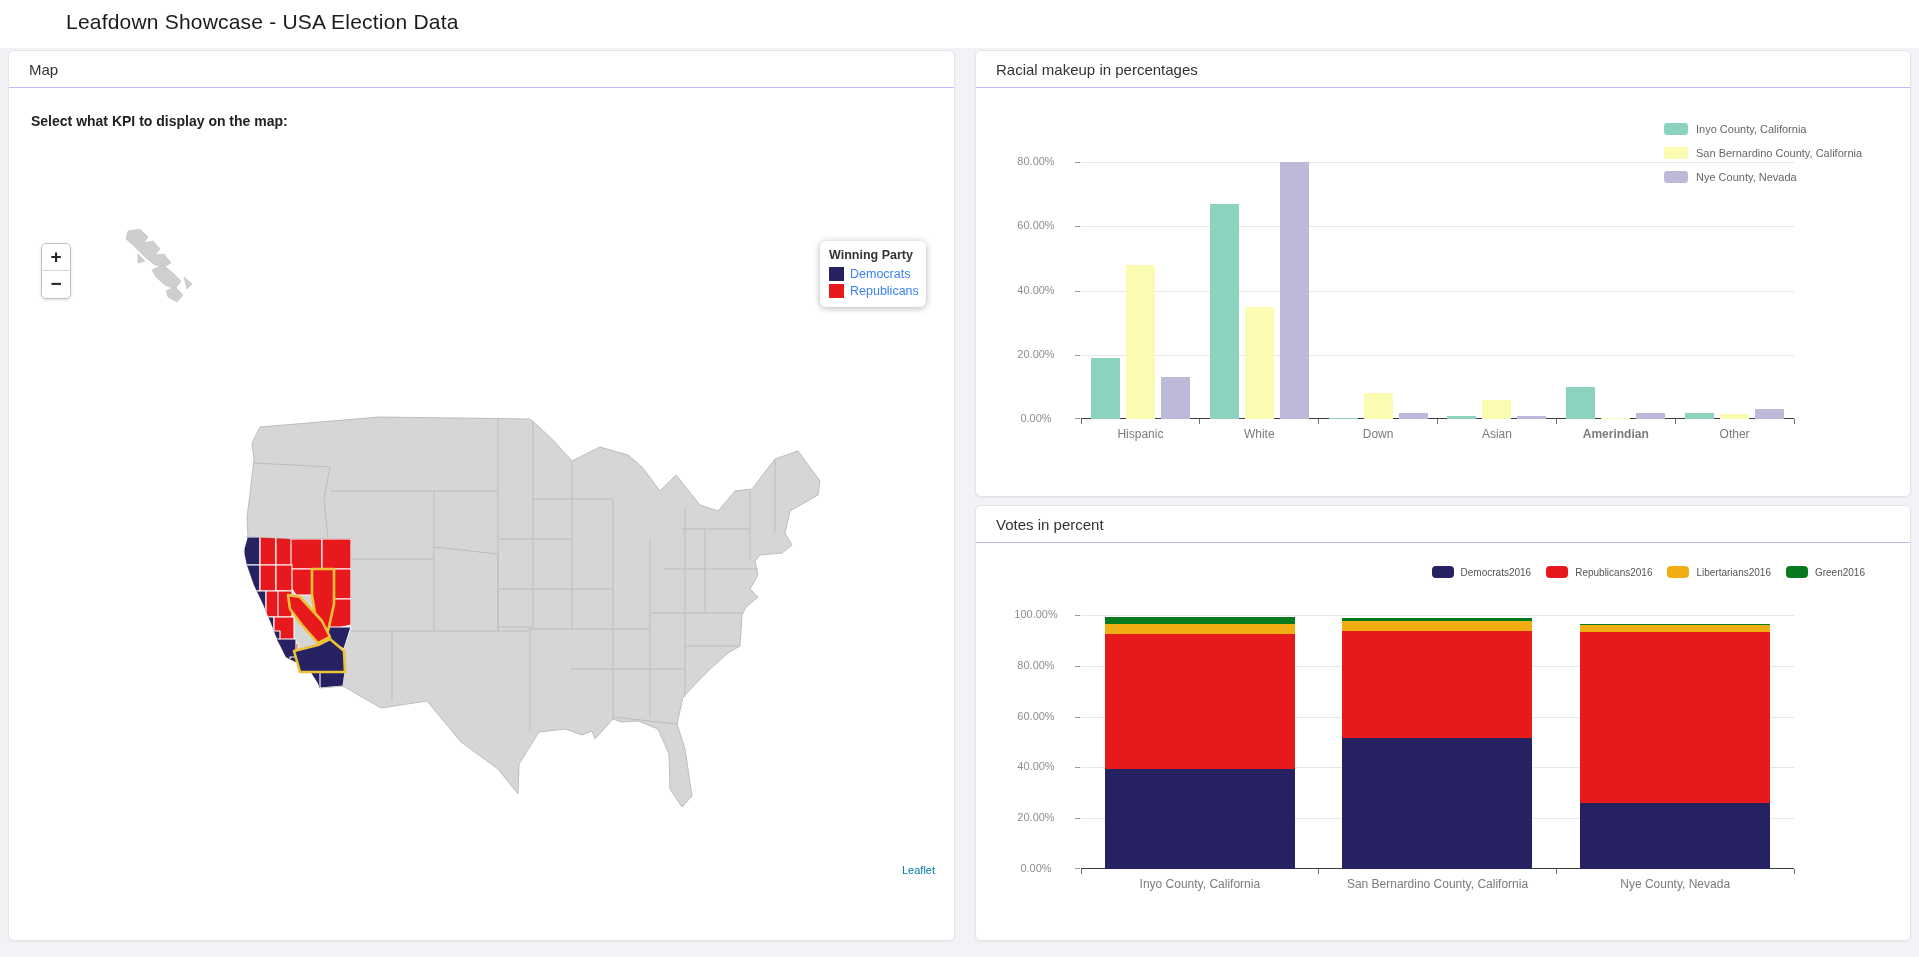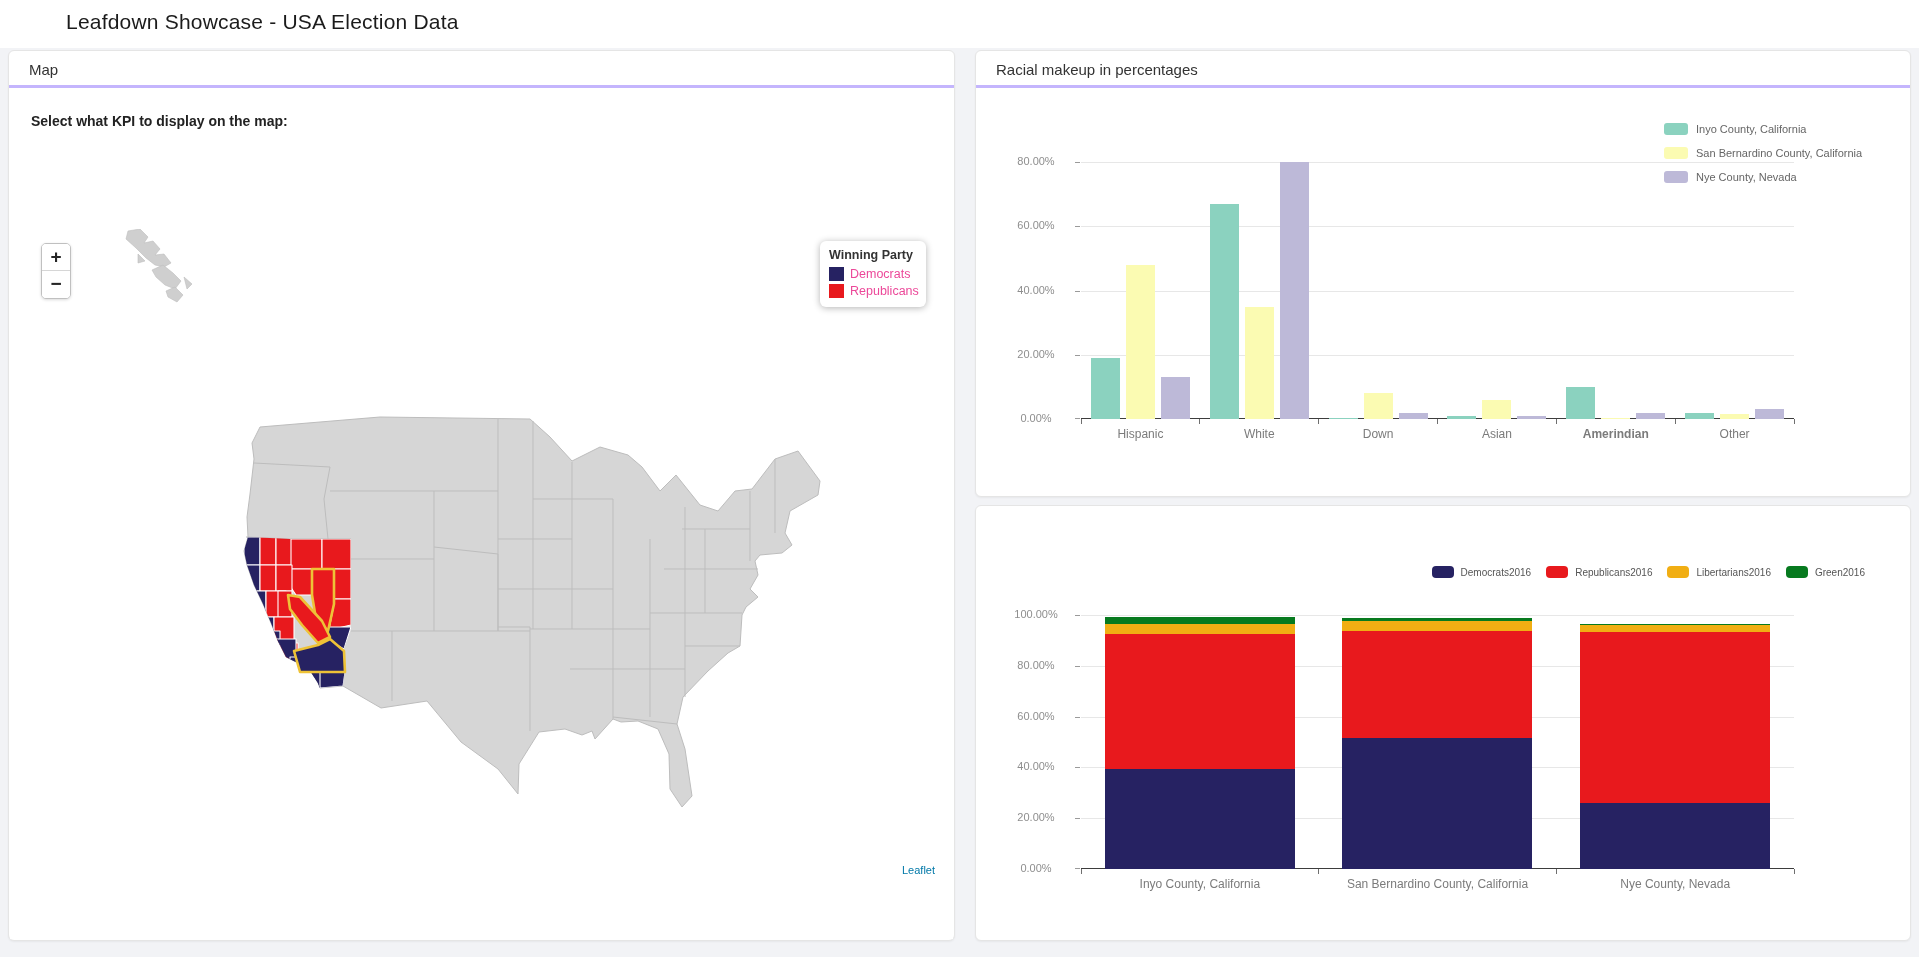--- a/index.html
+++ b/index.html
@@ -2,21 +2,21 @@
 <html><head>
 <meta charset="utf-8">
 <style>
   * { margin:0; padding:0; box-sizing:border-box; }
   html,body { width:1919px; height:957px; background:#f2f3f6; font-family:"Liberation Sans", sans-serif; overflow:hidden; }
 
   .app-header { position:absolute; left:0; top:0; width:1919px; height:48px; background:#ffffff; }
   .app-title { position:absolute; left:38px; top:10px; font-size:21px; font-weight:500; color:#1b1b1b; letter-spacing:.2px;margin-left:28px; }
 
   .panel { position:absolute; background:#fff; border:1px solid #e5e5e5; border-radius:6px; box-shadow:0 1px 2px rgba(0,0,0,.05); }
-  .panel-header { height:37px; line-height:37px; padding-left:20px; font-size:15px; color:#333; border-bottom:3px solid #c4b5fd; }
+  .panel-header { height:37px; line-height:37px; padding-left:20px; font-size:15px; color:#333; border-bottom:1px solid #c4b5fd; }
 
   .panel-map   { left:8px;   top:50px;  width:947px; height:891px; }
   .panel-race  { left:975px; top:50px;  width:936px; height:447px; }
   .panel-votes { left:975px; top:505px; width:936px; height:436px; }
 
   
   .kpi-label { position:absolute; left:22px; top:62px; font-size:14px; font-weight:bold; color:#222; }
   .kpi-select { position:absolute; left:22px; top:87px; width:268px; height:30px; border:1px solid #bdbdbd; border-radius:4px; background:#fff; font-size:13px; color:#333; line-height:28px; padding-left:11px; cursor:pointer; }
   .kpi-caret { position:absolute; right:12px; top:12px; width:0; height:0; border-left:5px solid transparent; border-right:5px solid transparent; border-top:6px solid #333; }
   .btn-row { position:absolute; left:22px; top:141px; }
@@ -28,21 +28,21 @@
   .zoom-btn { display:block; width:28px; height:27px; text-align:center; line-height:26px; font-size:19px; font-weight:bold; color:#262626; text-decoration:none; background:#fff; cursor:pointer; }
   .zoom-btn:first-child { border-bottom:1px solid #d6d6d6; }
 
   .islands { position:absolute; left:100px; top:92px; }
   .us-map  { position:absolute; left:220px; top:262px; }
 
   .map-legend { position:absolute; left:810px; top:104px; width:106px; background:#fff; border-radius:6px; box-shadow:0 1px 7px rgba(0,0,0,.3); padding:7px 9px 8px 9px; }
   .map-legend-title { font-size:12.5px; font-weight:bold; color:#333; margin-bottom:3px; }
   .map-legend-row { display:flex; align-items:center; height:17px; }
   .map-legend-swatch { width:15px; height:14px; margin-right:6px; flex:none; }
-  .map-legend-label { font-size:12.5px; color:#ec4899; }
+  .map-legend-label { font-size:12.5px; color:#3b82f6; }
 
   .attribution { position:absolute; right:14px; bottom:62px; font-size:11px; color:#0078A8; background:rgba(255,255,255,.75); padding:1px 4px; text-decoration:none; cursor:pointer; }
 
   
   .chart-legend-col { position:absolute; left:688px; top:66px; }
   .chart-legend-col .li { display:flex; align-items:center; height:24px; }
   .chart-legend-col .sw { width:24px; height:12px; border-radius:3px; margin-right:8px; flex:none; }
   .chart-legend-col .lt { font-size:11px; color:#666; }
 
   .chart-legend-row { position:absolute; right:45px; top:60px; display:flex; }
@@ -275,20 +275,21 @@
       </div>
       <div class="bar-slot" style="left: 594.167px; width: 118.833px;">
         <div class="gbar" style="background: rgb(139, 210, 191); height: 6.425px;"></div>
         <div class="gbar" style="background: rgb(251, 251, 178); height: 4.81875px;"></div>
         <div class="gbar" style="background: rgb(189, 185, 216); height: 9.6375px;"></div>
       </div>
     </div>
 </section>
 
 <section class="panel panel-votes">
+  <div class="panel-header">Votes in percent</div>
   <div class="chart-legend-row" id="legend2">
       <div class="li">
         <span class="sw" style="background: rgb(38, 34, 98);"></span>
         <span class="lt">Democrats2016</span>
       </div>
       <div class="li">
         <span class="sw" style="background: rgb(232, 25, 29);"></span>
         <span class="lt">Republicans2016</span>
       </div>
       <div class="li">

